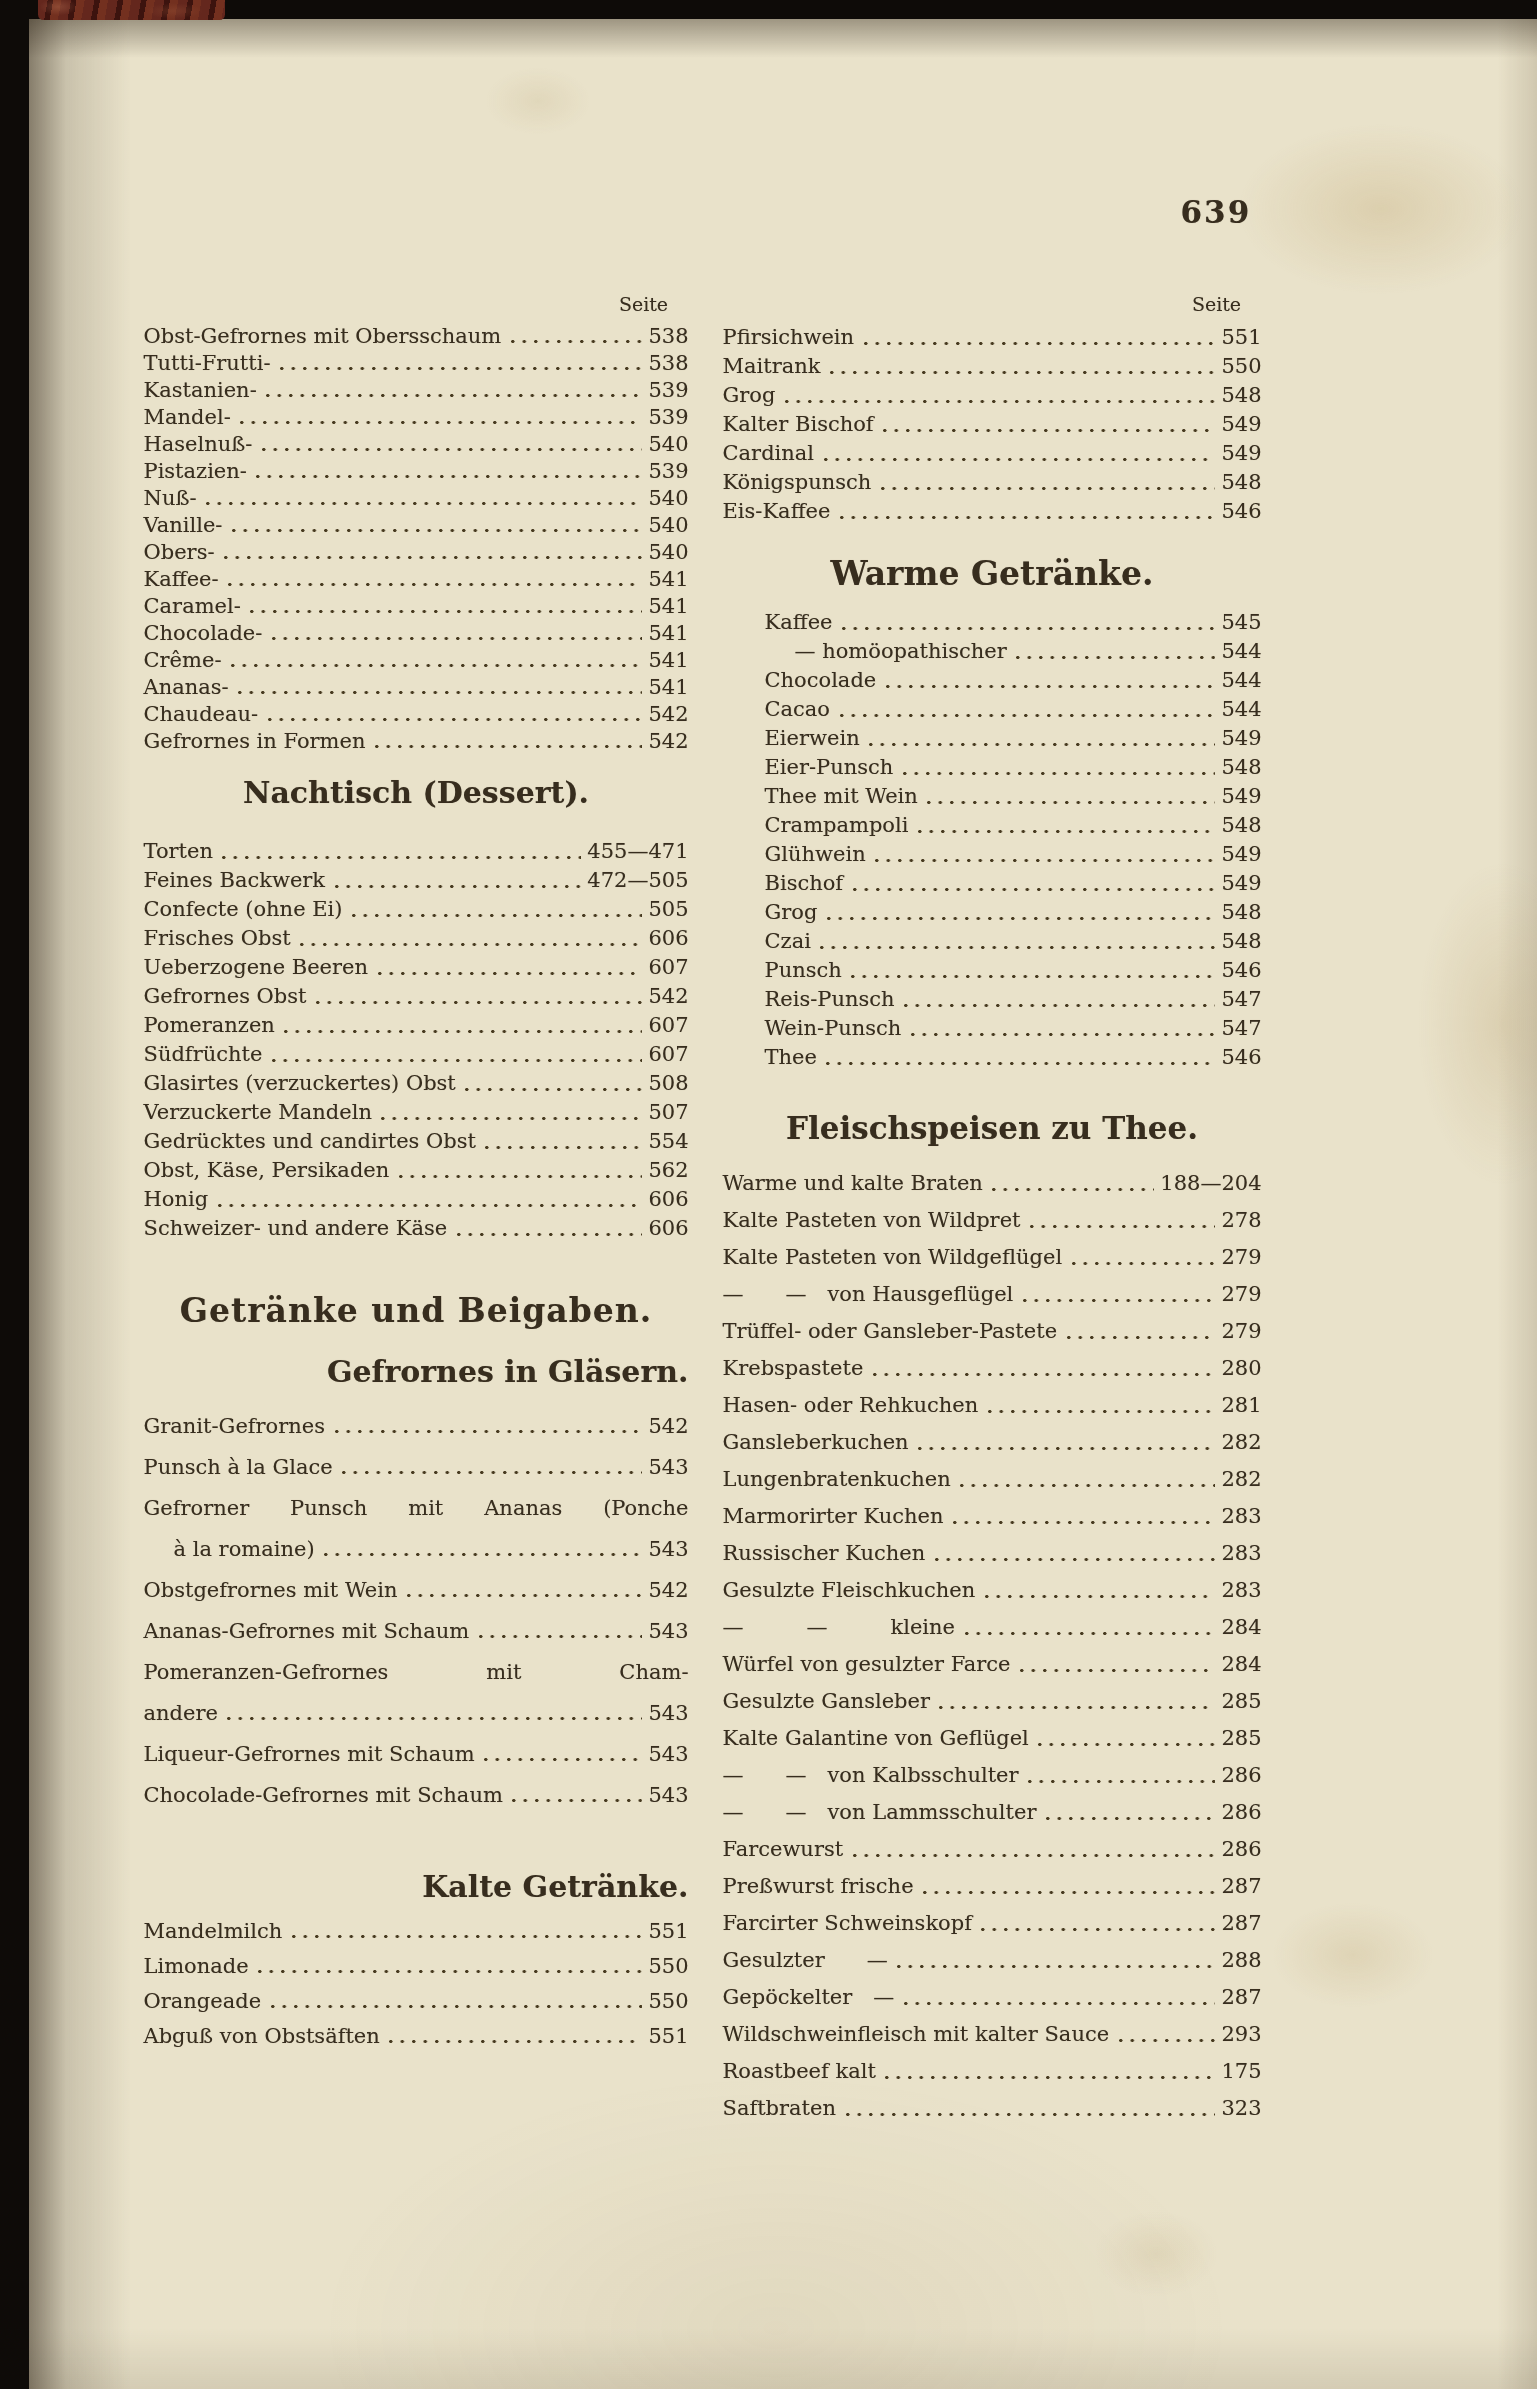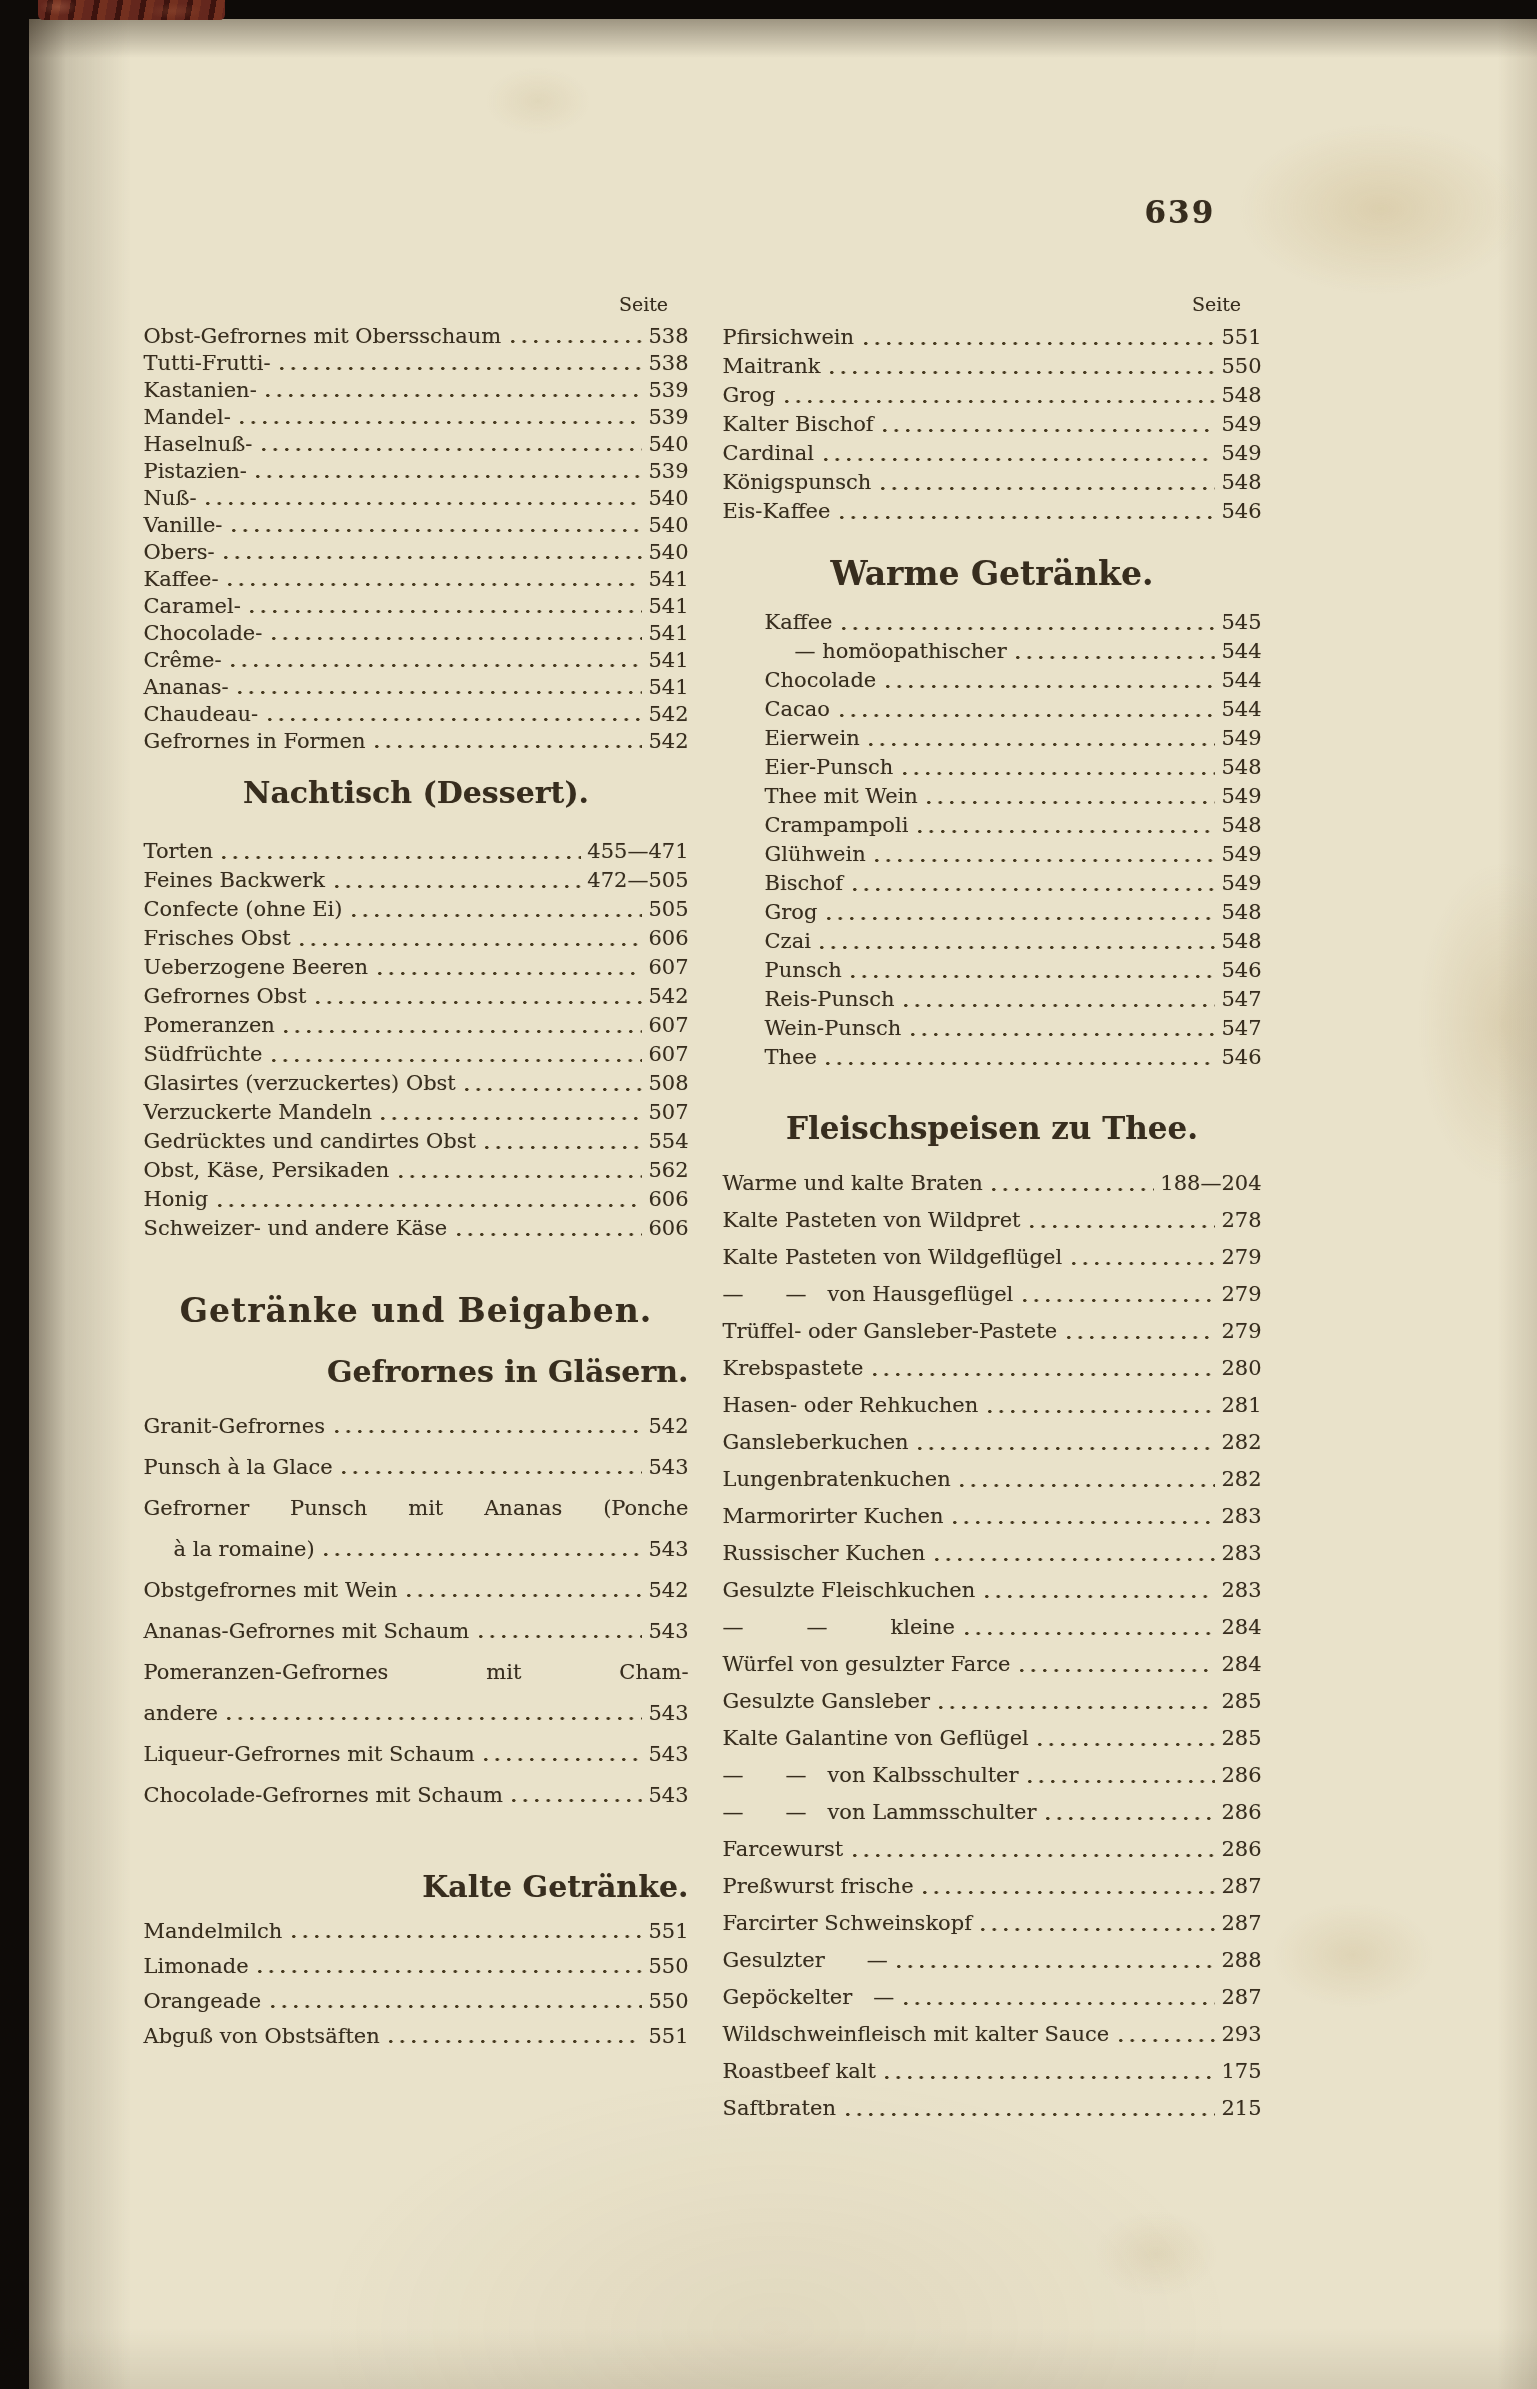--- a/index.html
+++ b/index.html
@@ -29,21 +29,21 @@
       radial-gradient(ellipse 88px 61px at 1127px 2235px, rgba(150,118,56,.11), rgba(150,118,56,0) 70%),
       radial-gradient(ellipse 75px 48px at 509px 82px, rgba(150,118,56,.10), rgba(150,118,56,0) 70%),
       radial-gradient(ellipse 611px 340px at 747px 2309px, rgba(120,95,50,.07), rgba(120,95,50,0) 75%),
       linear-gradient(90deg, rgba(35,24,12,.50) 0, rgba(35,24,12,.16) 37px, rgba(35,24,12,0) 102px),
       linear-gradient(180deg, rgba(35,24,12,.38) 0, rgba(35,24,12,0) 39px),
       linear-gradient(270deg, rgba(60,45,22,.15) 0, rgba(60,45,22,0) 41px),
       linear-gradient(0deg, rgba(60,45,22,.12) 0, rgba(60,45,22,0) 61px),
       linear-gradient(#e9e2ca, #e9e2ca);
   }
   .pagenum {
-    position: absolute; left: 1116px; top: 175px;
+    position: absolute; left: 1152px; top: 175px;
     font-size: 31px; font-weight: bold; letter-spacing: 2px;
     text-shadow: 0 0 0.7px rgba(55,45,30,.4);
   }
   .col { position: absolute; top: 274px; font-size: 21px; text-shadow: 0 0 0.7px rgba(55,45,30,.33); }
   .col0 { left: 115px; width: 545px; }
   .col1 { left: 694px; width: 539px; }
 
   .colhead { font-size: 19px; text-align: right; padding-right: 20.4px; margin-bottom: 6.8px; line-height: 23px; }
 
   .heading       { font-weight: bold; text-align: center; font-size: 30px; line-height: 35px; }
@@ -563,18 +563,18 @@
           <span class="pg">293</span>
         </div>
         <div class="entry">
           <span class="label">Roastbeef kalt</span>
           <span class="dots"></span>
           <span class="pg">175</span>
         </div>
         <div class="entry">
           <span class="label">Saftbraten</span>
           <span class="dots"></span>
-          <span class="pg">215</span>
+          <span class="pg">323</span>
         </div>
       </div>
     </div>
 </div>
 
 
 </body></html>

